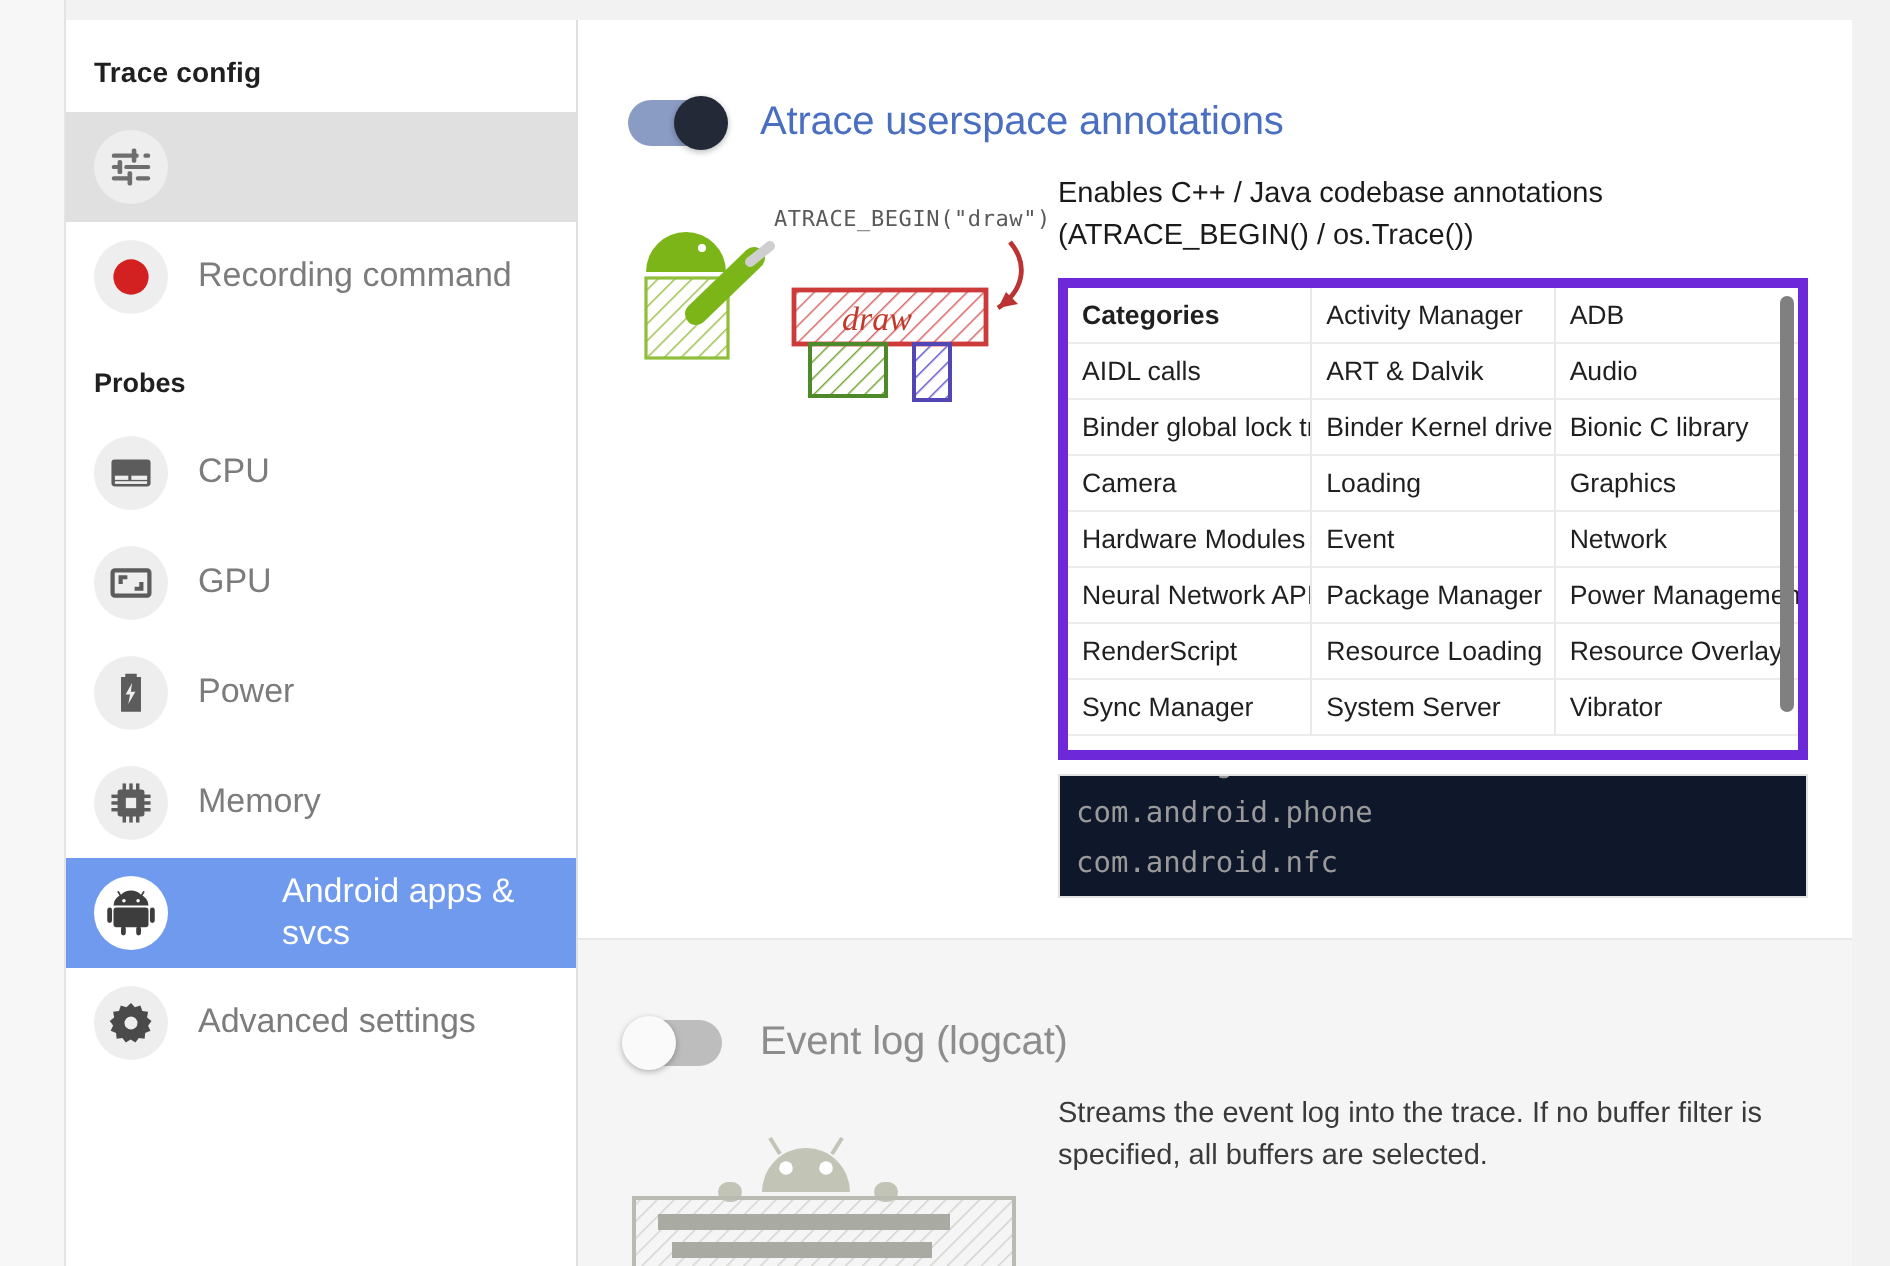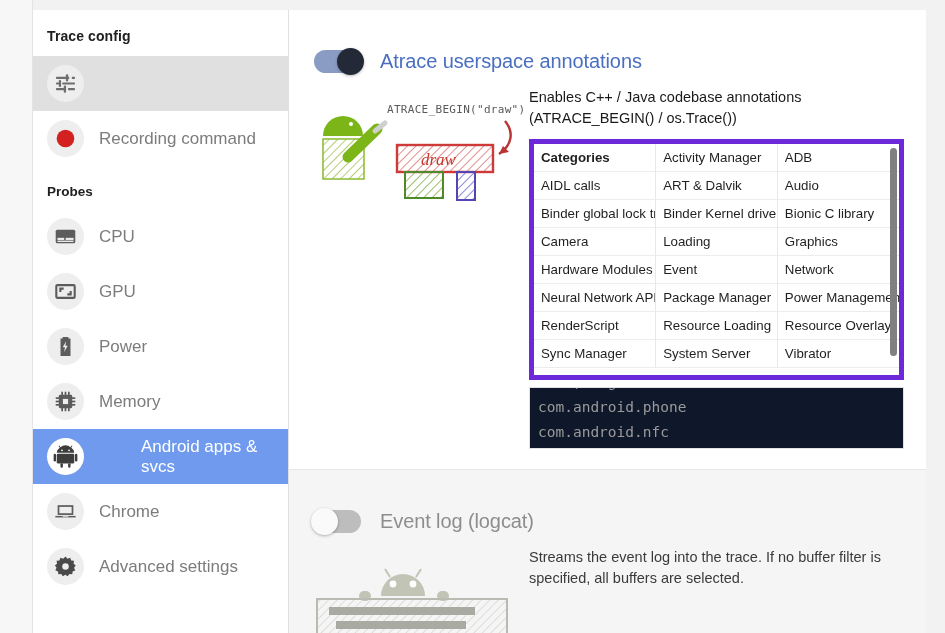--- a/index.html
+++ b/index.html
@@ -246,33 +246,20 @@
           <rect x="21.1" y="9.4" width="2.3" height="7.4" rx="1.15"></rect>
           <rect x="7.2" y="18.4" width="2.3" height="4.4" rx="1.15"></rect>
           <rect x="14.5" y="18.4" width="2.3" height="4.4" rx="1.15"></rect>
         </svg>
       </span>
       <span class="nav-text">
         <span class="nav-title">Android apps &amp; svcs</span>
       </span>
     </div>
 
-    <div class="nav-item">
-      <span class="nav-icon">
-        <svg width="23" height="23" viewBox="0 0 24 24" fill="#5c5c5c">
-          <path d="M3.8 5.4h16.4v10.2H3.8z"></path>
-            <rect x="5.6" y="7.2" width="12.8" height="6.6" fill="#eeeeee"></rect>
-          <path d="M1.4 16.6h21.2v1.6H1.4z"></path>
-          <rect x="9" y="17" width="6" height=".9" fill="#eeeeee"></rect>
-        </svg>
-      </span>
-      <span class="nav-text">
-        <span class="nav-title">Chrome</span>
-      </span>
-    </div>
 
     <div class="nav-item">
       <span class="nav-icon">
         <svg width="23" height="23" viewBox="0 0 24 24" fill="#4a4a4a">
           <path d="M12 1.6l2 2.2 2.9-.9 1 2.8 3 .4-.5 3 2.3 1.9-1.8 2.4 1.3 2.7-2.8 1.1-.3 3-3-.4-1.8 2.4-2.5-1.6-2.5 1.6-1.8-2.4-3 .4-.3-3L1.4 16l1.3-2.7L.9 11l2.3-1.9-.5-3 3-.4 1-2.8 2.9.9z"></path>
           <circle cx="12" cy="12" r="3.4" fill="#eeeeee"></circle>
         </svg>
       </span>
       <span class="nav-text">
         <span class="nav-title">Advanced settings</span>

